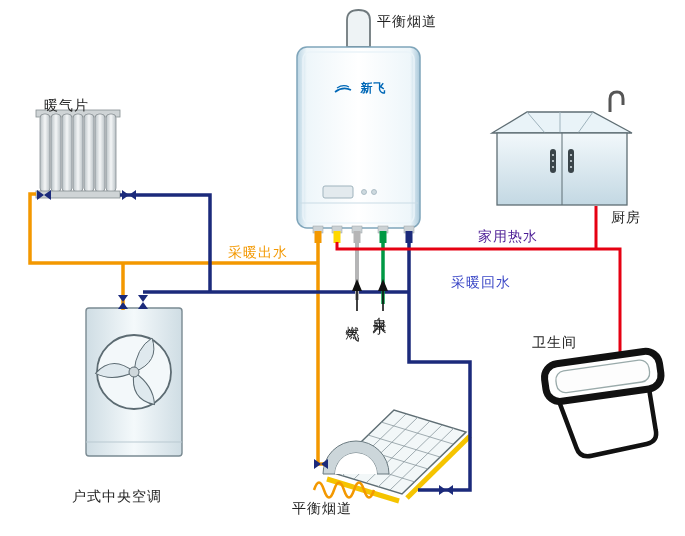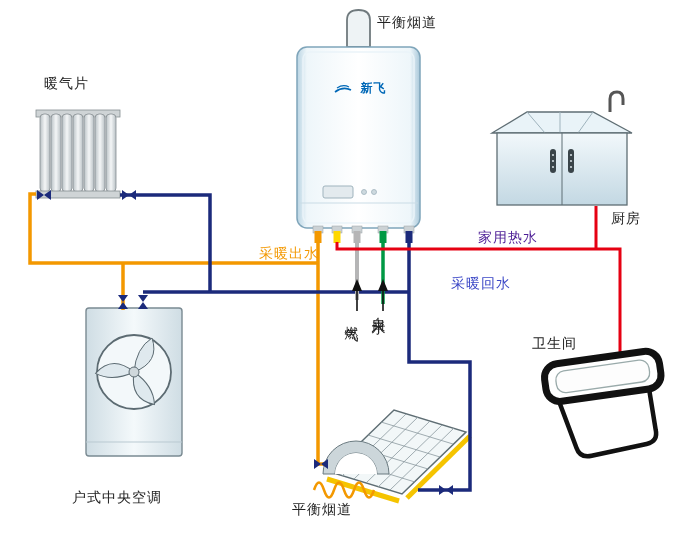--- a/index.html
+++ b/index.html
@@ -1,18 +1,18 @@
 <!DOCTYPE html>
 <html><head>
 <meta charset="utf-8">
 <style>
   html,body{margin:0;padding:0;background:#ffffff;}
   #canvas{
     position:relative;width:685px;height:536px;background:#ffffff;overflow:hidden;
-    font-family:Liberation Sans, sans-serif;
+    font-family:Liberation Mono, monospace;
   }
   #scene{position:absolute;left:0;top:0;}
   .lbl{
     position:absolute;font-size:14px;color:#222;white-space:nowrap;line-height:1.15;
     letter-spacing:1px;
   }
   .lbl.orange{color:#f39800;}
   .lbl.red{color:#4c1d95;}
   .lbl.blue{color:#3a46c6;margin-left:38px;}
   .lbl.vert{writing-mode:vertical-rl;text-orientation:upright;letter-spacing:2px;}
@@ -149,23 +149,23 @@
 
   <use href="#valve" transform="translate(44,195)"></use>
   <use href="#valve" transform="translate(129,195)"></use>
   <use href="#valve" transform="translate(123,302) rotate(90)"></use>
   <use href="#valve" transform="translate(143,302) rotate(90)"></use>
   <use href="#valve" transform="translate(321,464)"></use>
   <use href="#valve" transform="translate(446,490)"></use>
 </svg>
 
 <div class="lbl" style="left:377px;top:14px">平衡烟道</div>
-<div class="lbl" style="left:44px;top:75px">暖气片</div>
+<div class="lbl" style="left:44px;top:98px">暖气片</div>
 <div class="lbl" style="left:611px;top:210px">厨房</div>
-<div class="lbl orange" style="left:259px;top:245px">采暖出水</div>
+<div class="lbl orange" style="left:228px;top:245px">采暖出水</div>
 <div class="lbl red" style="left:478px;top:229px">家用热水</div>
 <div class="lbl blue" style="left:413px;top:275px">采暖回水</div>
 <div class="lbl vert" style="left:344px;top:315px">燃气</div>
 <div class="lbl vert" style="left:371px;top:306px">自来水</div>
 <div class="lbl" style="left:532px;top:335px">卫生间</div>
 <div class="lbl" style="left:72px;top:489px">户式中央空调</div>
 <div class="lbl" style="left:292px;top:501px">平衡烟道</div>
 
 <div class="brand">
   <svg width="18" height="10">

